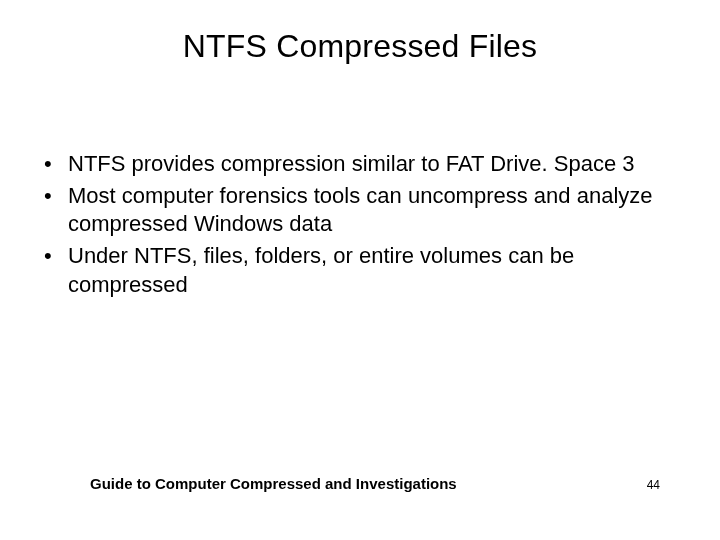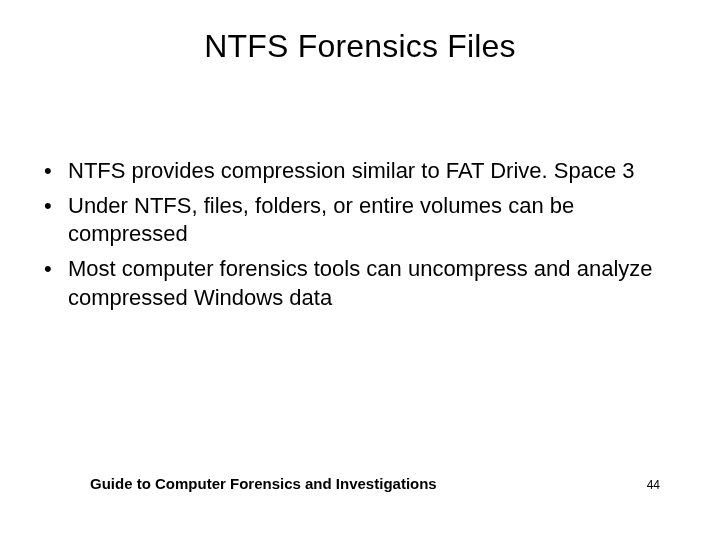--- a/index.html
+++ b/index.html
@@ -37,21 +37,21 @@
   ul.bullets {
     margin: 0;
     padding: 0;
     list-style: none;
   }
   ul.bullets li {
     position: relative;
     padding-left: 28px;
     font-size: 22px;
     line-height: 1.28;
-    margin: 7px 0 4px 0;
+    margin: 0 0 4px 0;
   }
   ul.bullets li::before {
     content: "•";
     position: absolute;
     left: 4px;
     top: 0;
     font-size: 22px;
     line-height: 1.28;
   }
   .footer-left {
@@ -67,27 +67,27 @@
     bottom: 48px;
     font-size: 12px;
     font-weight: 400;
   }
 </style>
 </head>
 <body>
 
 <div class="slide">
 
-  <div class="title">NTFS Forensics Files</div>
+  <div class="title">NTFS Compressed Files</div>
 
   <div class="body">
     <ul class="bullets">
       <li>NTFS provides compression similar to FAT Drive. Space 3</li>
+      <li>Most computer forensics tools can uncompress and analyze compressed Windows data</li>
       <li>Under NTFS, files, folders, or entire volumes can be compressed</li>
-      <li>Most computer forensics tools can uncompress and analyze compressed Windows data</li>
     </ul>
   </div>
 
-  <div class="footer-left">Guide to Computer Forensics and Investigations</div>
+  <div class="footer-left">Guide to Computer Compressed and Investigations</div>
 
   <div class="footer-right">44</div>
 
 </div>
 
 </body></html>

